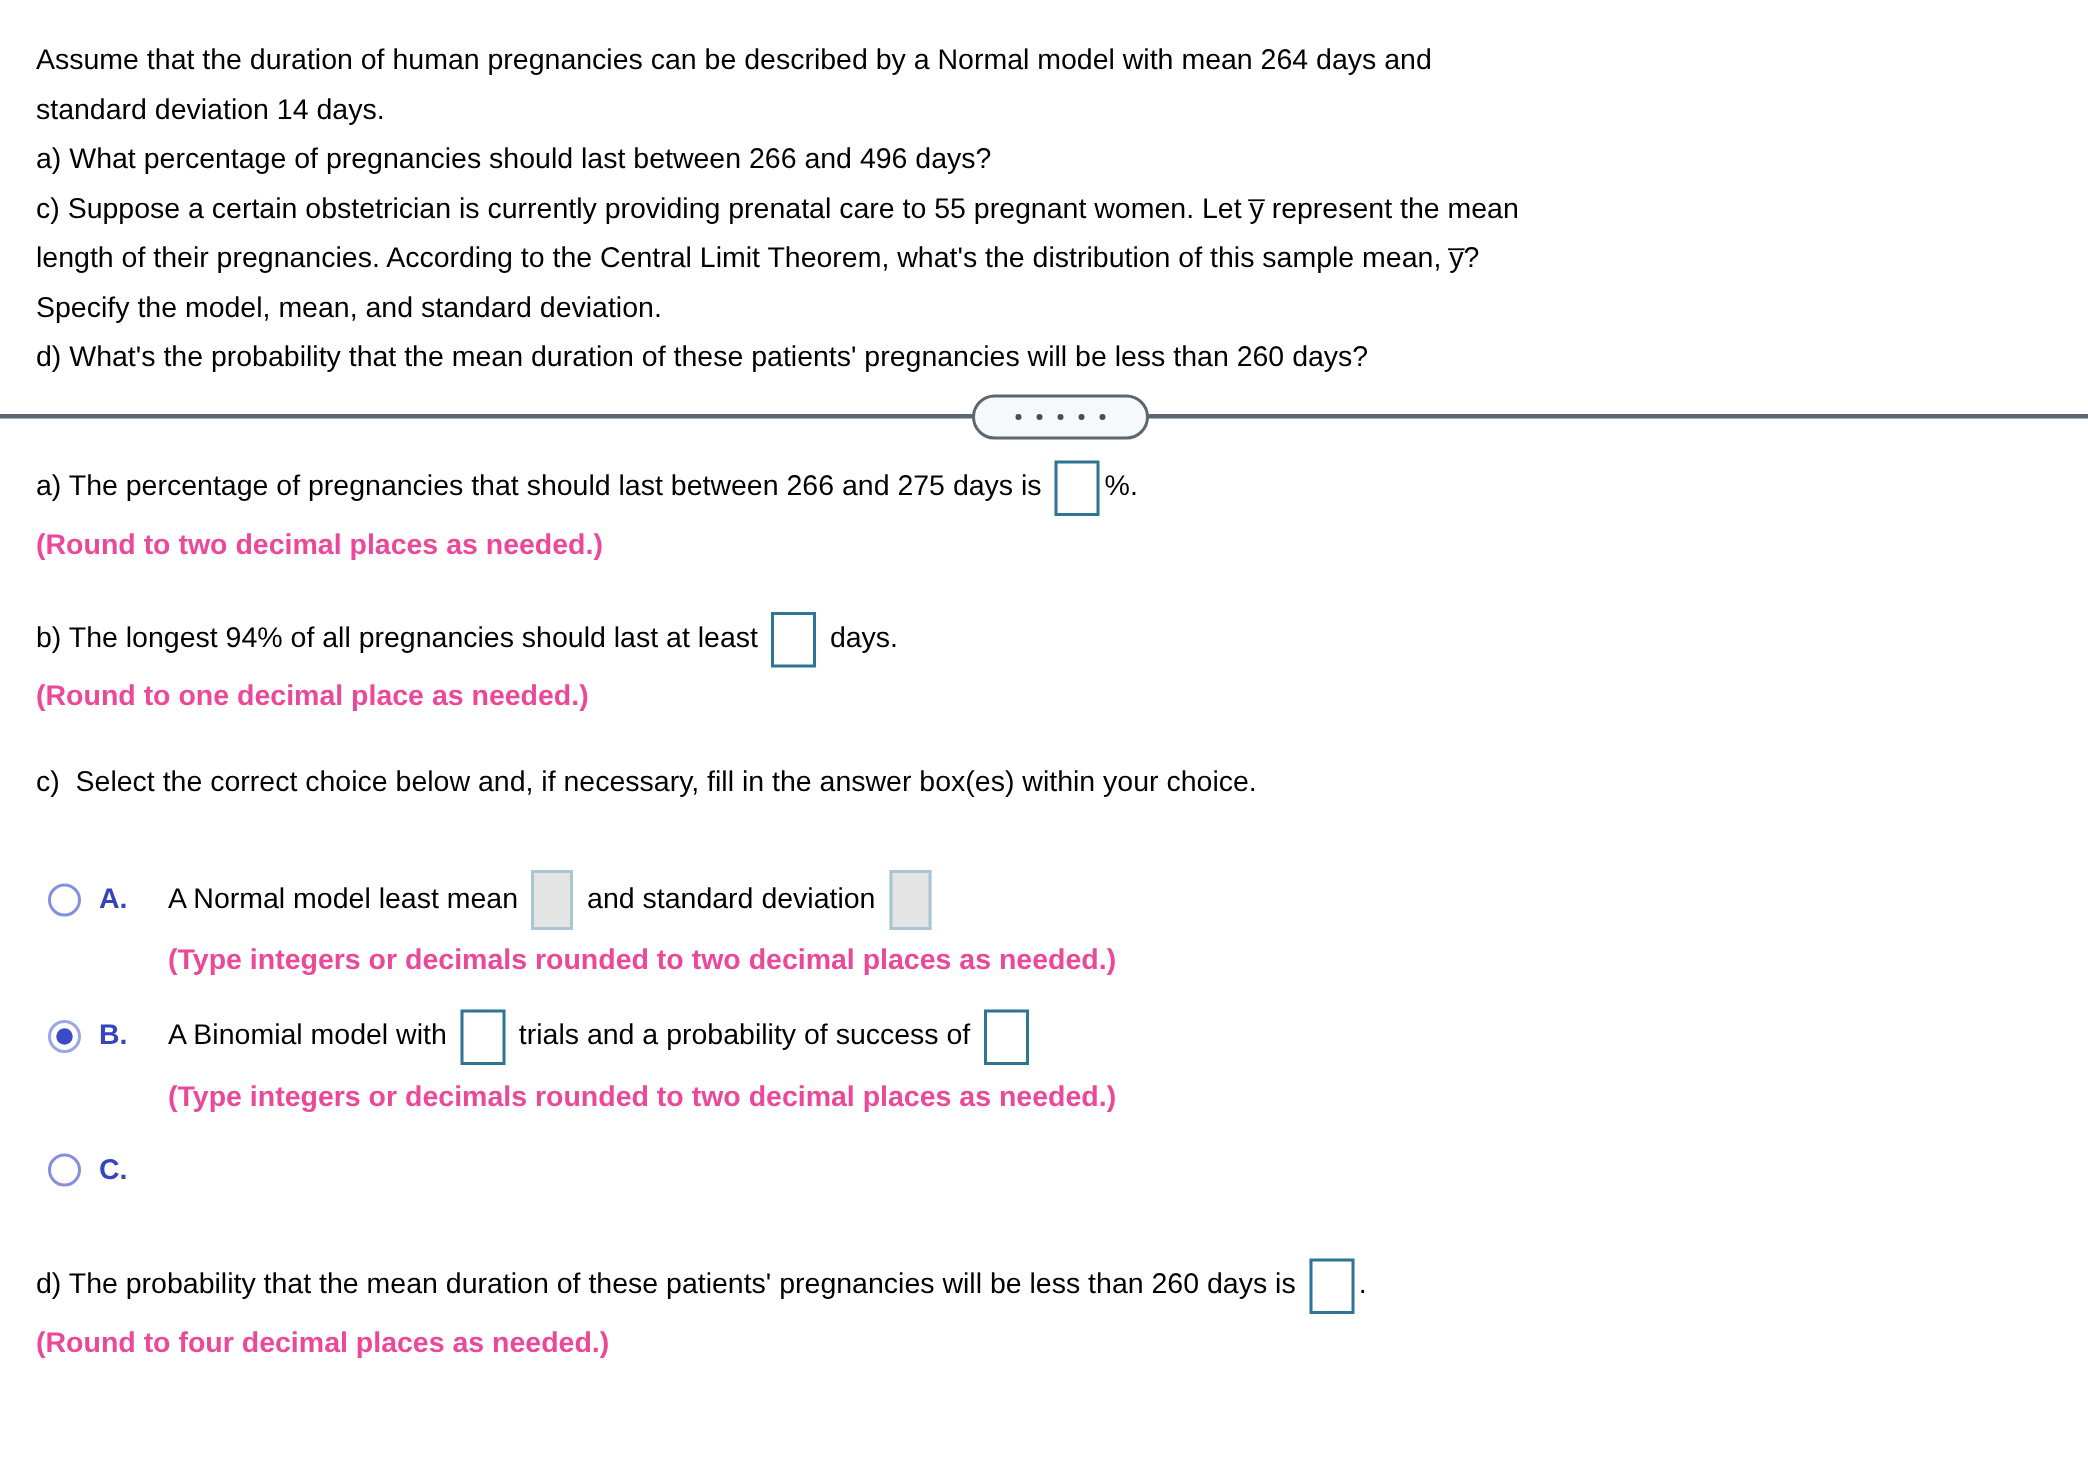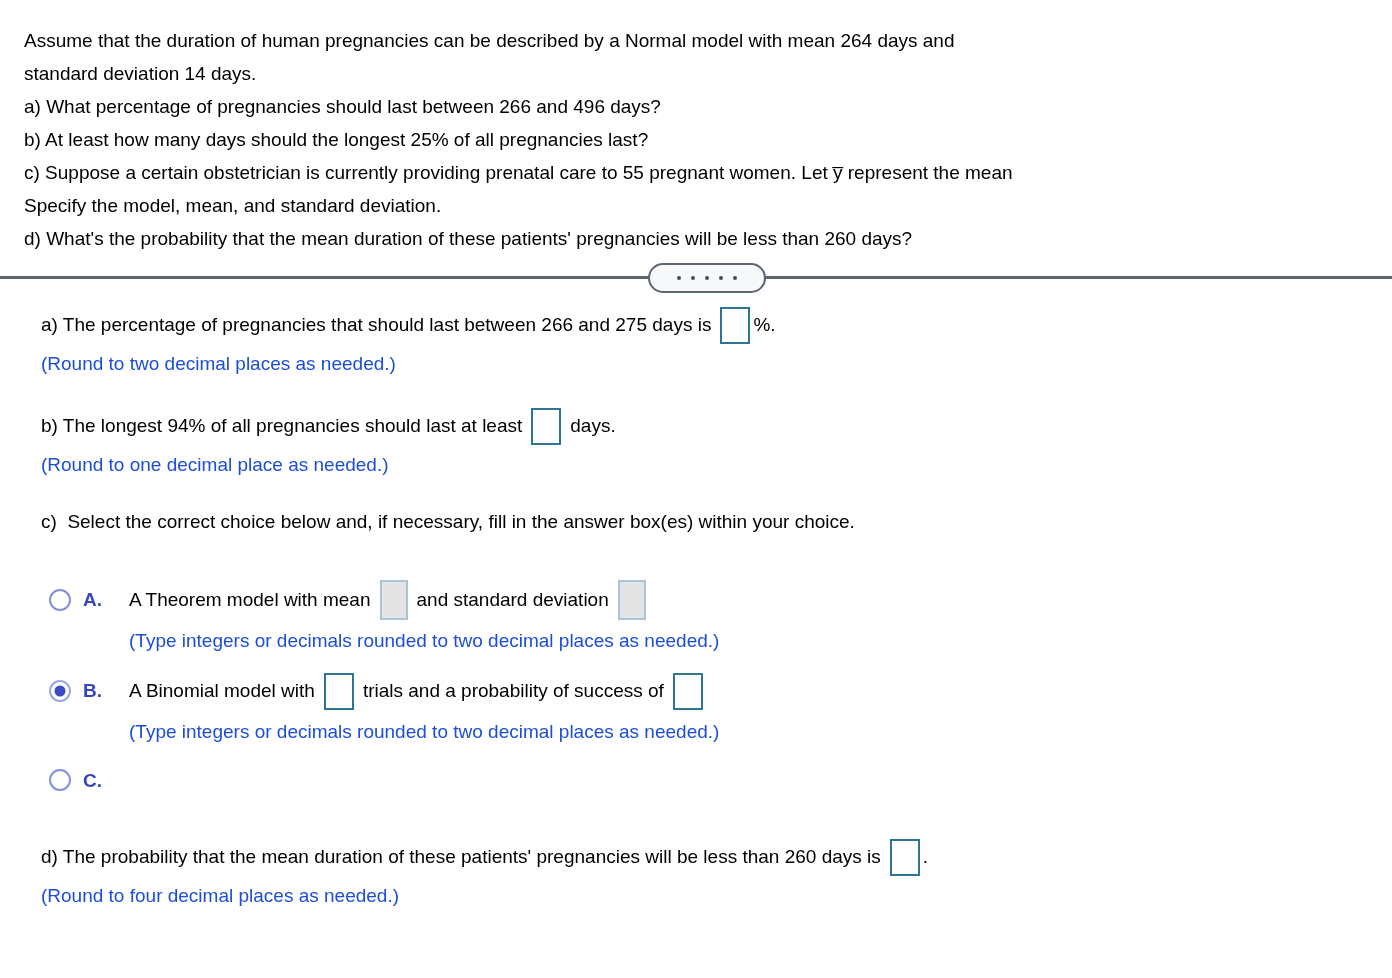--- a/index.html
+++ b/index.html
@@ -25,27 +25,27 @@
     position: absolute; left: calc(50% + 11px); transform: translateX(-50%);
     top: 0; width: 118px; height: 30px;
     border: 2px solid #5b6670; border-radius: 15px;
     background: #f7f8fa;
     display: flex; align-items: center; justify-content: center; gap: 10px;
     cursor: ns-resize;
   }
   .divider .dot { width: 4px; height: 4px; border-radius: 50%; background: #454d57; }
 
   
-  .answers { padding-left: 41px; }
+  .answers { padding-left: 24px; }
   .ansline { display: flex; align-items: center; height: 40px; white-space: nowrap; }
   .ansline .pre { margin-right: 9px; }
   .ansline .tight { margin-left: 3px; }
   .ansline .loose { margin-left: 9px; }
 
-  .note { color: #1d4ed8; line-height: 33px; white-space: nowrap; }
+  .note { color: #ec4899; line-height: 33px; white-space: nowrap; font-weight: bold; }
 
   .inputbox {
     display: inline-block; flex: 0 0 auto;
     width: 30px; height: 37px;
     border: 2px solid #2e7493; background: #ffffff;
   }
   .graybox {
     display: inline-block; flex: 0 0 auto;
     width: 28px; height: 40px;
     border: 2px solid #a8c6d6; background: #e4e4e4;
@@ -95,22 +95,22 @@
   .row-d  { margin-top: 40px; }
   .note-d { margin-top: 2px; }
 </style>
 </head>
 <body>
 
 <div class="question">
   <div class="qline">Assume that the duration of human pregnancies can be described by a Normal model with mean 264 days and</div>
   <div class="qline">standard deviation 14 days.</div>
   <div class="qline">a) What percentage of pregnancies should last between 266 and 496 days?</div>
-  <div class="qline">b) At least how many days should the longest 25% of all pregnancies last?</div>
   <div class="qline">c) Suppose a certain obstetrician is currently providing prenatal care to 55 pregnant women. Let y̅ represent the mean</div>
+  <div class="qline">length of their pregnancies. According to the Central Limit Theorem, what's the distribution of this sample mean, y̅?</div>
   <div class="qline">Specify the model, mean, and standard deviation.</div>
   <div class="qline">d) What's the probability that the mean duration of these patients' pregnancies will be less than 260 days?</div>
 </div>
 
 <div class="divider">
   <div class="rule"></div>
   <div class="pill">
     <i class="dot"></i>
     <i class="dot"></i>
     <i class="dot"></i>
@@ -135,21 +135,21 @@
   </div>
   <div class="note note-b">(Round to one decimal place as needed.)</div>
 
   <div class="row-c">c) &nbsp;Select the correct choice below and, if necessary, fill in the answer box(es) within your choice.</div>
 
   <div class="choice choice-a">
     <span class="radio"></span>
     <span class="choice-letter">A.</span>
     <div class="choice-body">
       <div class="choice-line">
-        <span class="seg">A Theorem model with mean</span>
+        <span class="seg">A Normal model least mean</span>
         <span class="graybox"></span>
         <span class="seg mid">and standard deviation</span>
         <span class="graybox"></span>
       </div>
       <div class="note choice-note">(Type integers or decimals rounded to two decimal places as needed.)</div>
     </div>
   </div>
 
   <div class="choice choice-b">
     <span class="radio selected"></span>

